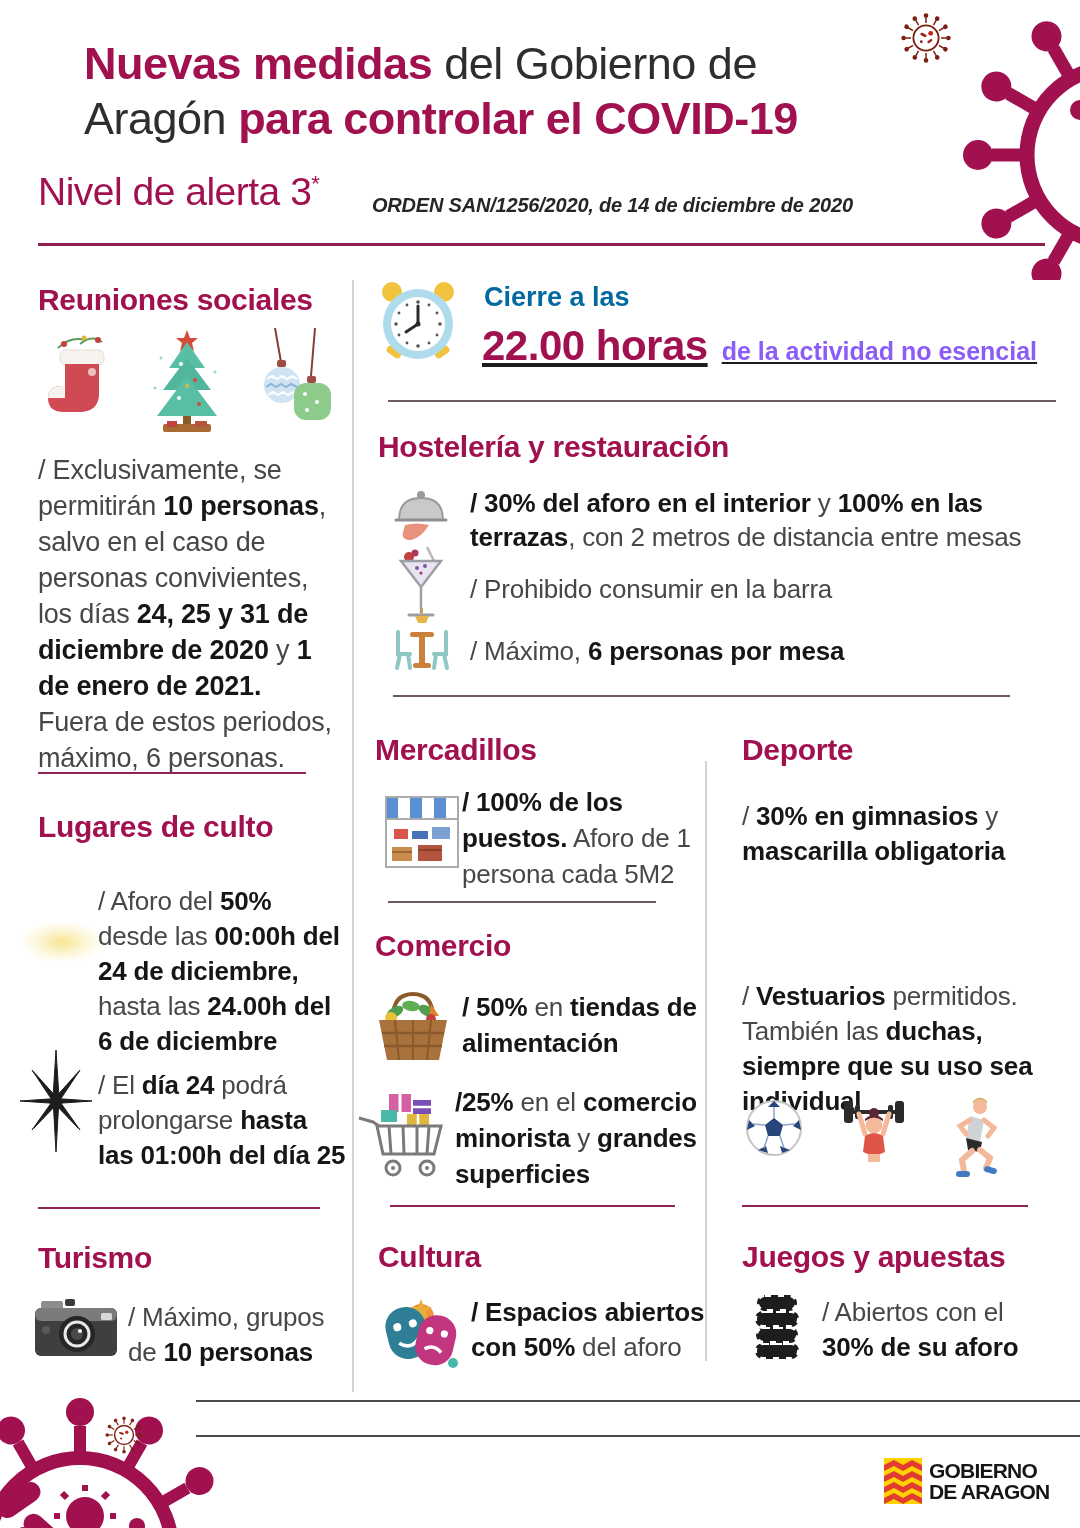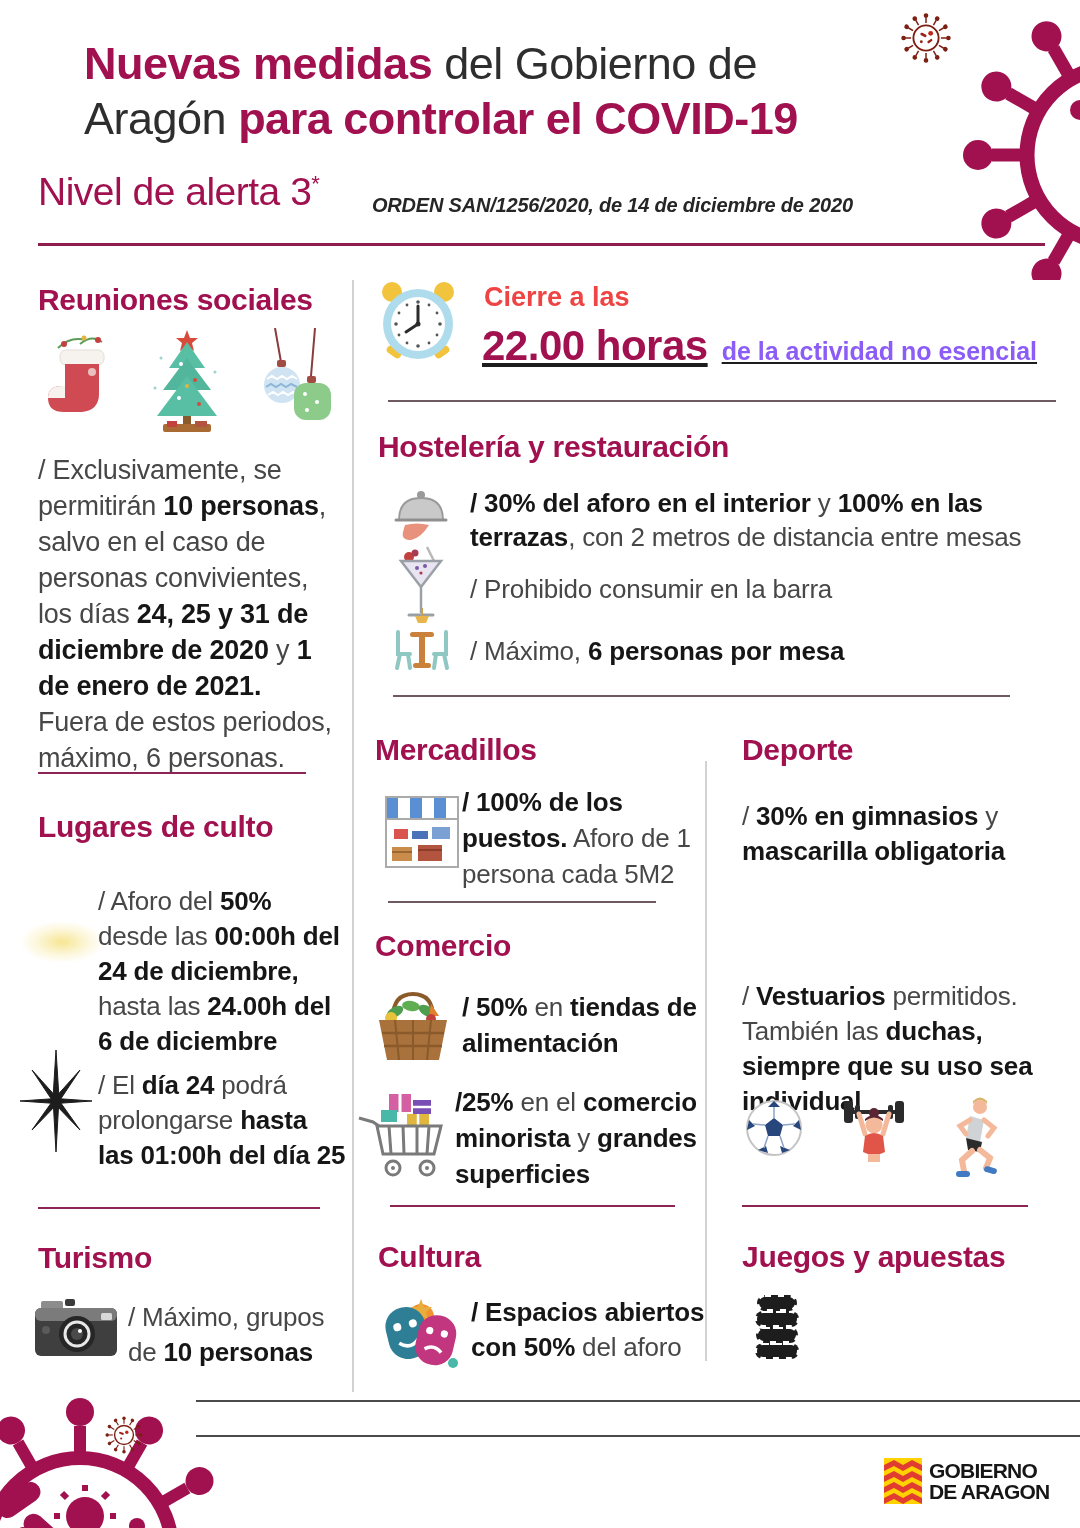--- a/index.html
+++ b/index.html
@@ -14,21 +14,21 @@
   .order{font-size:20px;font-style:italic;font-weight:700;color:#262626;letter-spacing:-0.2px;}
   .rule{height:2px;background:#8e2355;}
   .rule.thick{height:3px;background:#8f1d4e;}
   .rule.dark{background:#4b4b4b;}
   .vrule{width:2px;background:#d2d2d2;}
   .sec-title{font-size:30px;font-weight:700;color:#A1104F;letter-spacing:-0.3px;}
   .bullet{font-size:26px;line-height:35px;color:#474747;letter-spacing:-0.2px;}
   .bullet b{color:#161616;font-weight:700;}
   .para{font-size:27px;line-height:36px;color:#474747;}
   .para b{color:#161616;font-weight:700;}
-  .closure-prefix{font-size:27px;font-weight:700;color:#ef4444;}
+  .closure-prefix{font-size:27px;font-weight:700;color:#0369a1;}
   .closure-time{font-size:42px;font-weight:700;color:#A1104F;letter-spacing:-0.5px;}
   .closure-suffix{font-size:25px;font-weight:700;color:#8b5cf6;margin-left:14px;}
   .closure-row{display:flex;align-items:baseline;}
   .footer-info{font-size:14px;letter-spacing:0.6px;color:#9C1653;}
   .footer-info b{font-weight:700;}
   .footer-info .dot{color:#3c3c3c;margin-right:10px;}
   .logo{display:flex;align-items:center;}
   .logo-text{margin-left:7px;font-size:21px;line-height:21px;font-weight:700;color:#161616;letter-spacing:-0.8px;}
   .candle-glow{background:radial-gradient(ellipse at center,rgba(246,228,140,0.95) 0%,rgba(250,240,190,0.55) 45%,rgba(255,255,255,0) 75%);}
 </style>
@@ -490,20 +490,21 @@
       <rect x="6" y="52" width="44" height="16" rx="8" fill="#1d1d1d"></rect>
       <rect x="6" y="52" width="44" height="16" rx="8" fill="none" stroke="#ffffff" stroke-width="4" stroke-dasharray="6 7"></rect>
       <rect x="7" y="36" width="42" height="16" rx="8" fill="#1d1d1d"></rect>
       <rect x="7" y="36" width="42" height="16" rx="8" fill="none" stroke="#ffffff" stroke-width="4" stroke-dasharray="6 7"></rect>
       <rect x="6" y="20" width="44" height="16" rx="8" fill="#1d1d1d"></rect>
       <rect x="6" y="20" width="44" height="16" rx="8" fill="none" stroke="#ffffff" stroke-width="4" stroke-dasharray="6 7"></rect>
       <rect x="8" y="4" width="40" height="16" rx="8" fill="#1d1d1d"></rect>
       <rect x="8" y="4" width="40" height="16" rx="8" fill="none" stroke="#ffffff" stroke-width="4" stroke-dasharray="6 7"></rect>
     </g>
   </svg>
+  <div class="abs bullet" style="left:822px;top:1295px;width:235px;"><span>/ Abiertos con el </span><b>30% de su aforo</b></div>
 
   <div class="abs rule dark" style="left:196px;top:1400px;width:884px;"></div>
   <div class="abs rule dark" style="left:196px;top:1435px;width:884px;"></div>
 
   <div class="abs logo" style="left:884px;top:1458px;">
     <svg width="38" height="46" viewBox="0 0 38 46">
       <rect x="0" y="0" width="38" height="46" fill="#ffd200"></rect>
       <path d="M0,7 L10,2 19,7 28,2 38,7 L38,13 28,8 19,13 10,8 0,13 Z" fill="#e03c31"></path>
       <path d="M0,18 L10,13 19,18 28,13 38,18 L38,24 28,19 19,24 10,19 0,24 Z" fill="#e03c31"></path>
       <path d="M0,29 L10,24 19,29 28,24 38,29 L38,35 28,30 19,35 10,30 0,35 Z" fill="#e03c31"></path>

